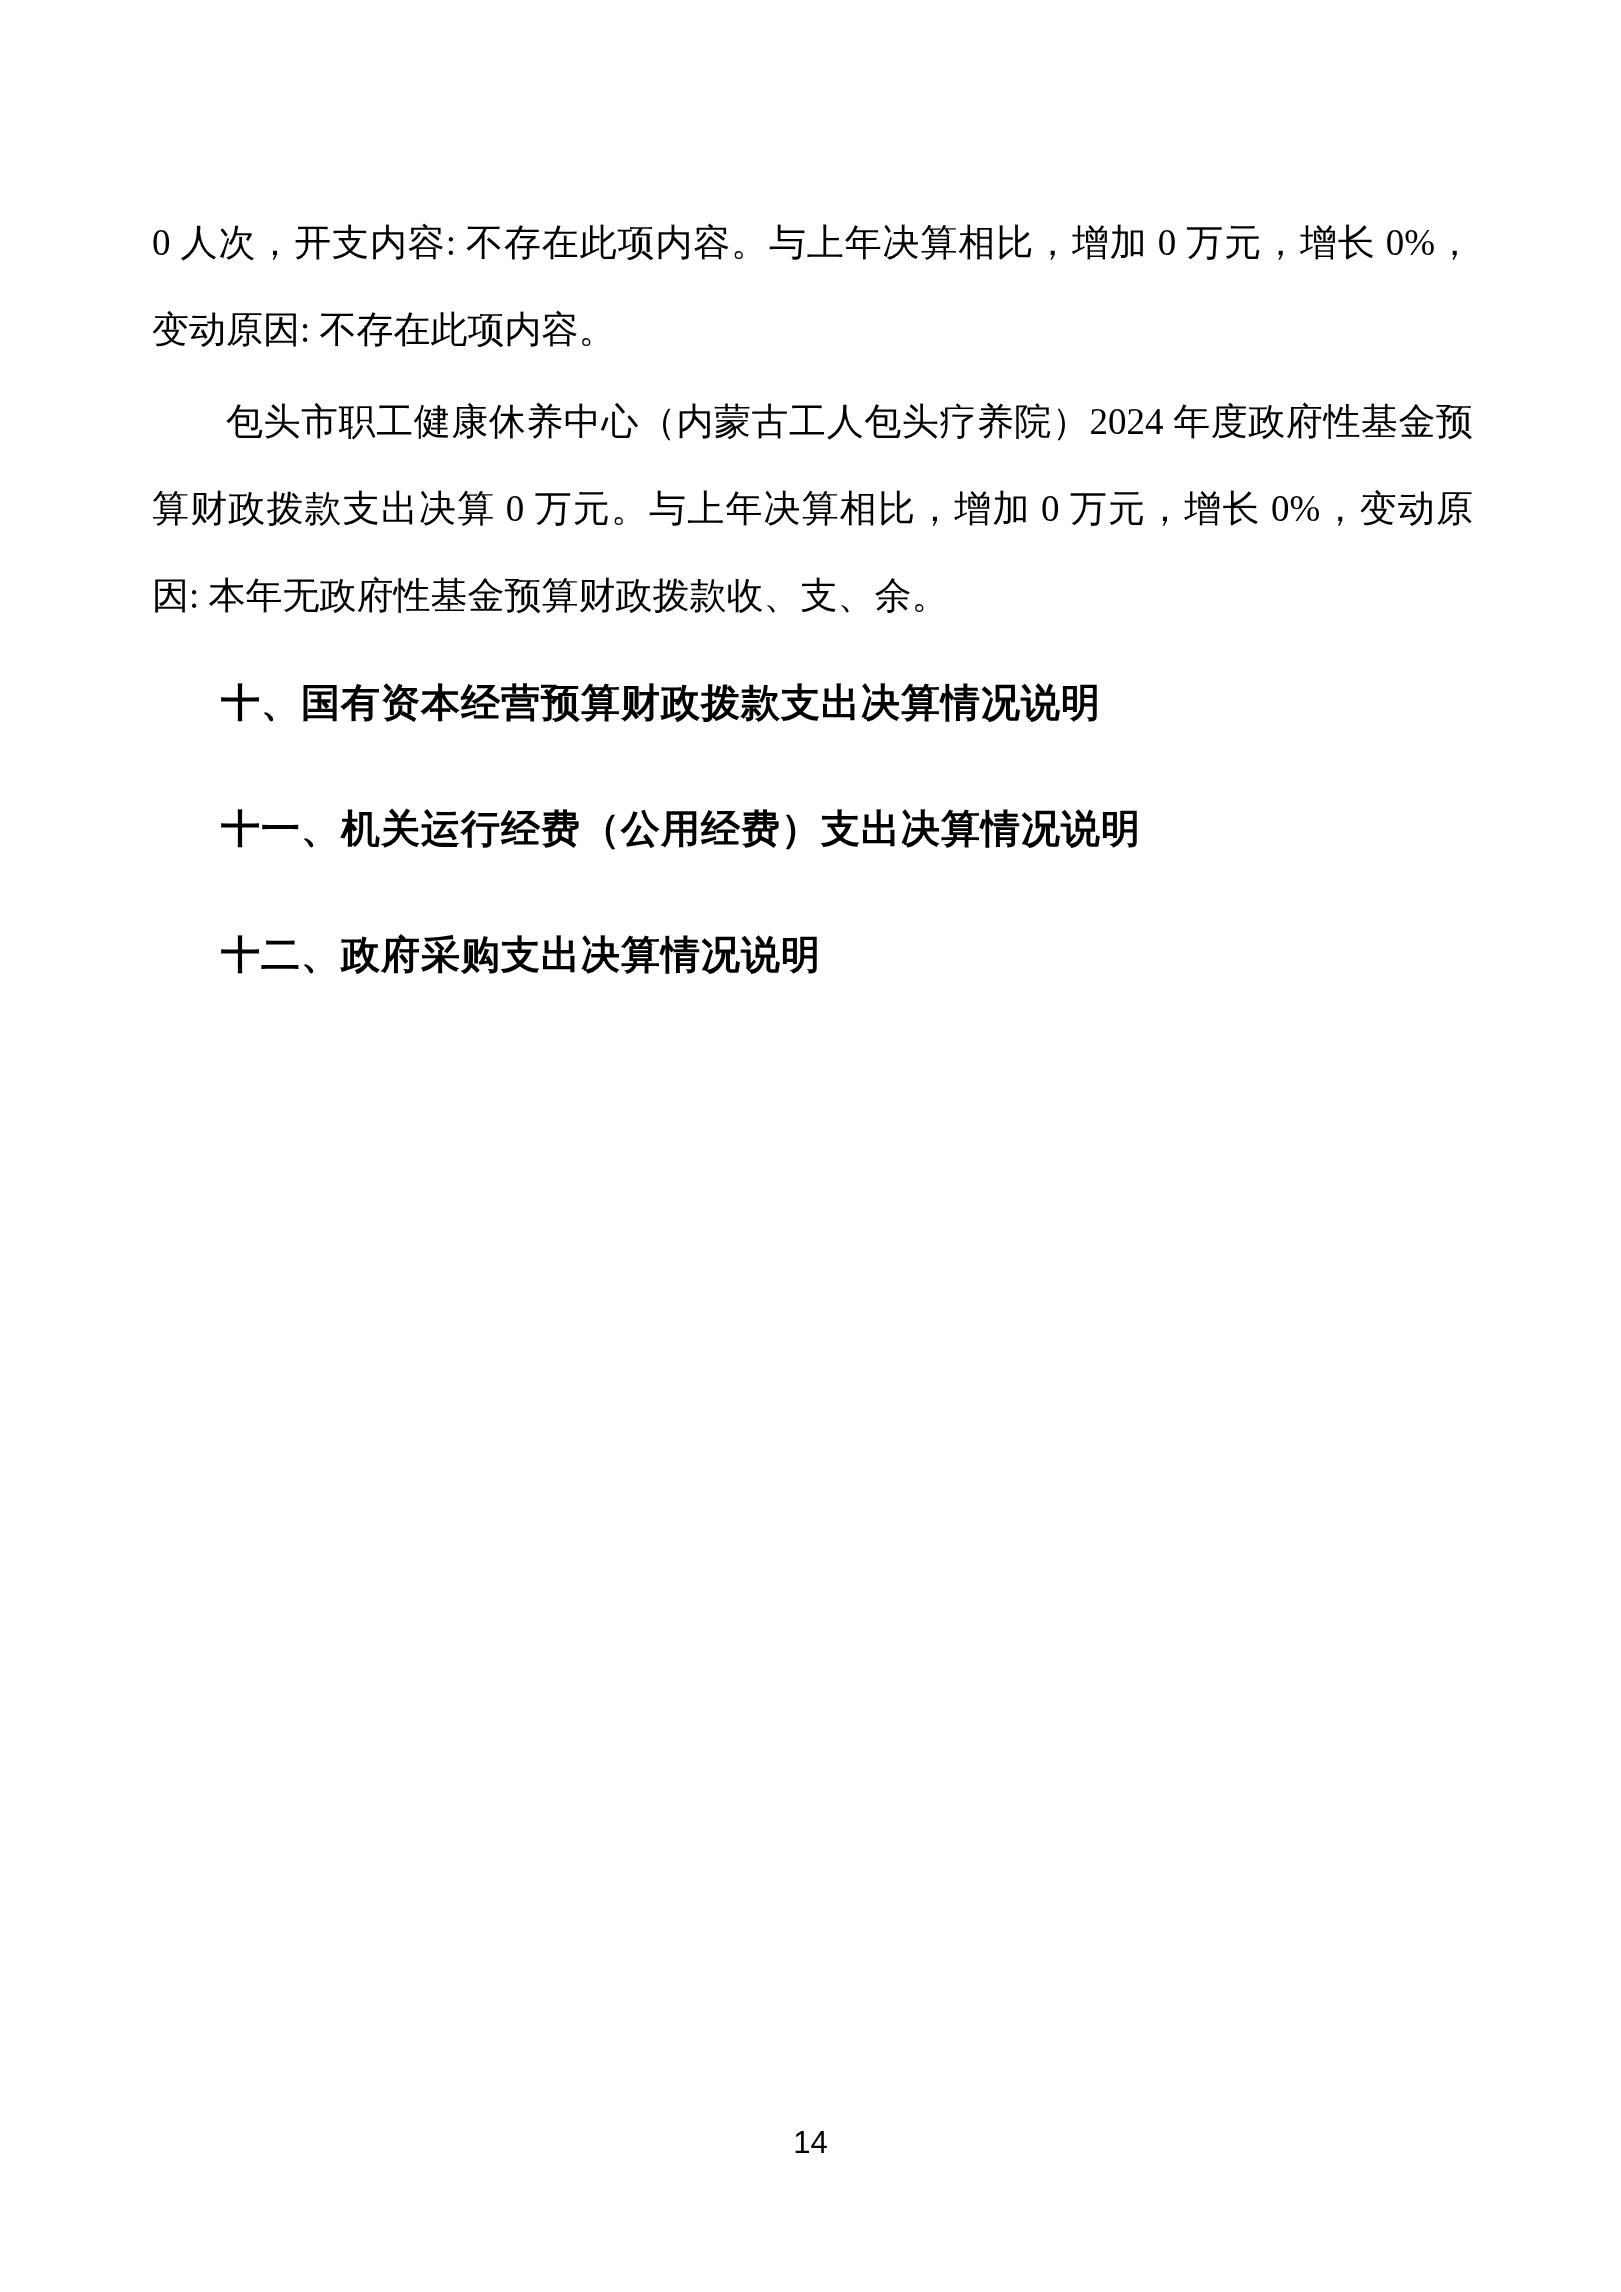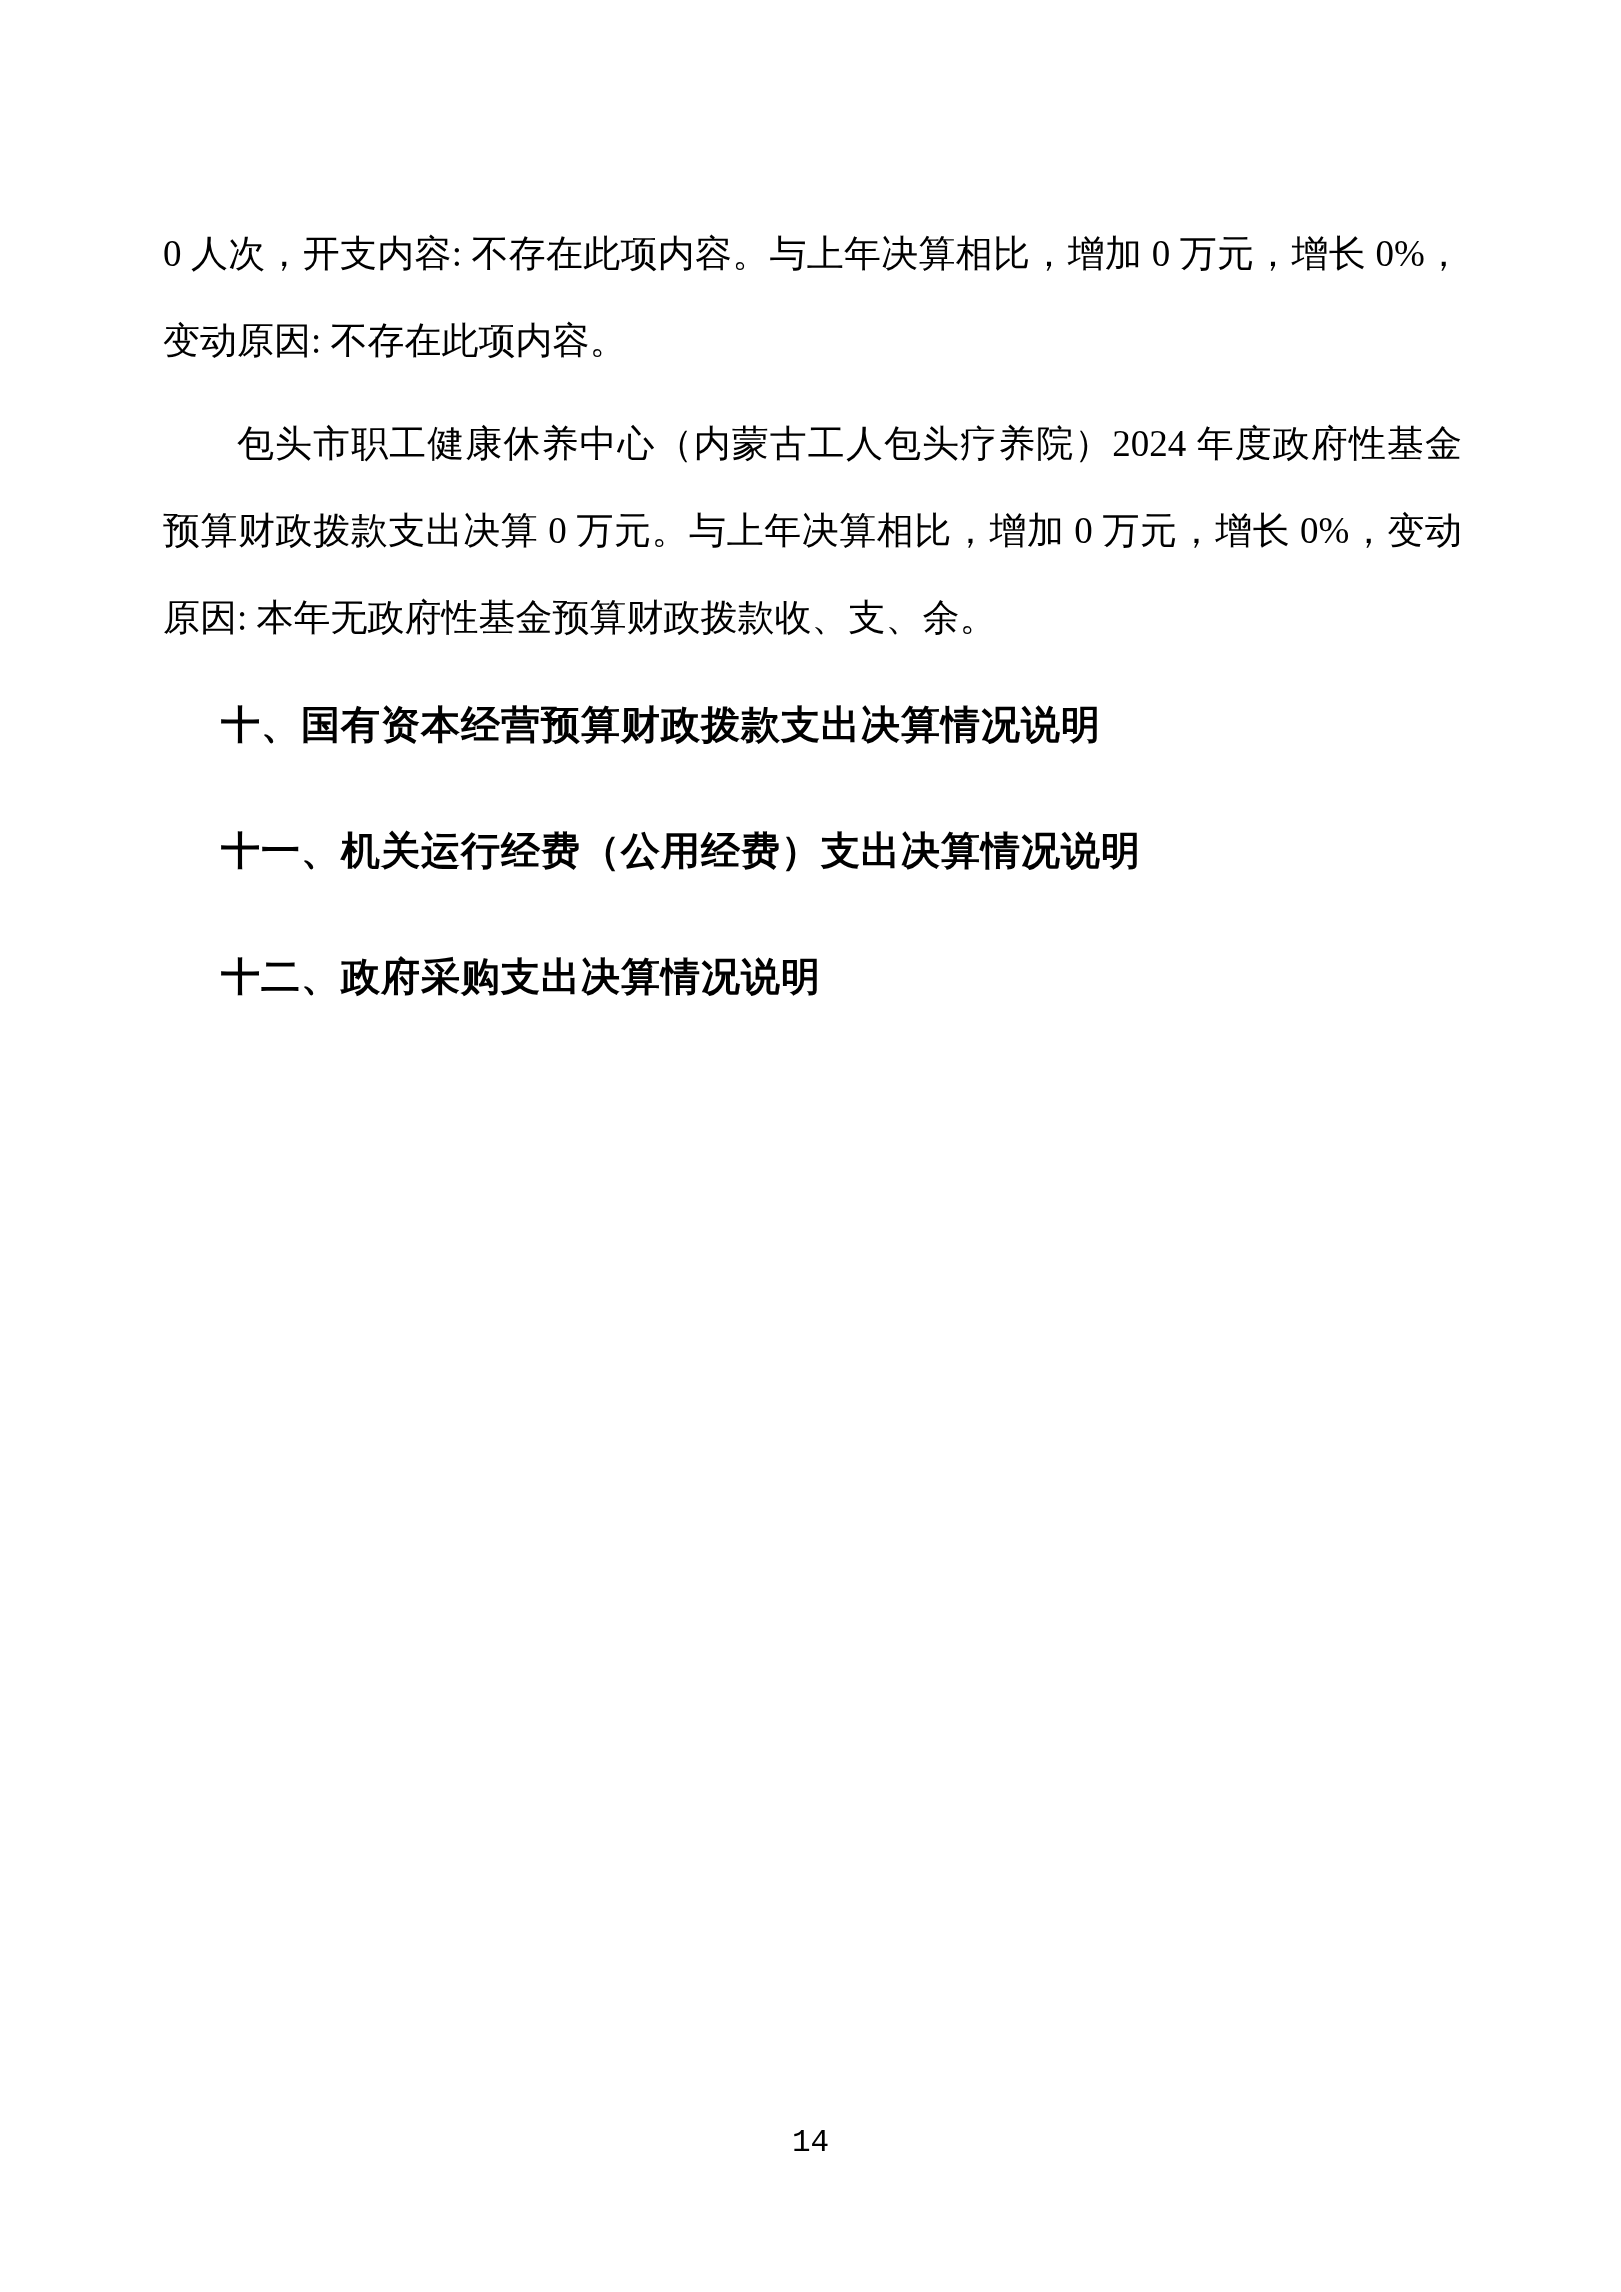--- a/index.html
+++ b/index.html
@@ -19,21 +19,21 @@
   .content {
     padding: 194px 143px 0 147px;
   }
   .body-para {
     font-family: "Liberation Serif", "DejaVu Serif", serif;
     font-size: 37px;
     line-height: 87px;
     text-align: justify;
     text-justify: inter-ideograph;
     color: #000000;
-    margin: 16px;
+    margin: 5px;
     word-break: break-all;
   }
   .first-indent {
     text-indent: 74px;
   }
   .section-heading {
     font-family: "Liberation Sans", "DejaVu Sans", sans-serif;
     font-size: 39px;
     font-weight: 700;
     line-height: 87px;
@@ -43,21 +43,21 @@
     letter-spacing: 1px;
   }
   .page-footer {
     position: absolute;
     top: 2125px;
     left: 0;
     width: 100%;
     text-align: center;
   }
   .page-number {
-    font-family: Liberation Mono, monospace;
+    font-family: Liberation Sans, sans-serif;
     font-size: 31px;
     color: #000000;
   }
 </style>
 </head>
 <body>
 
 <div class="page">
   <div class="content">
 

